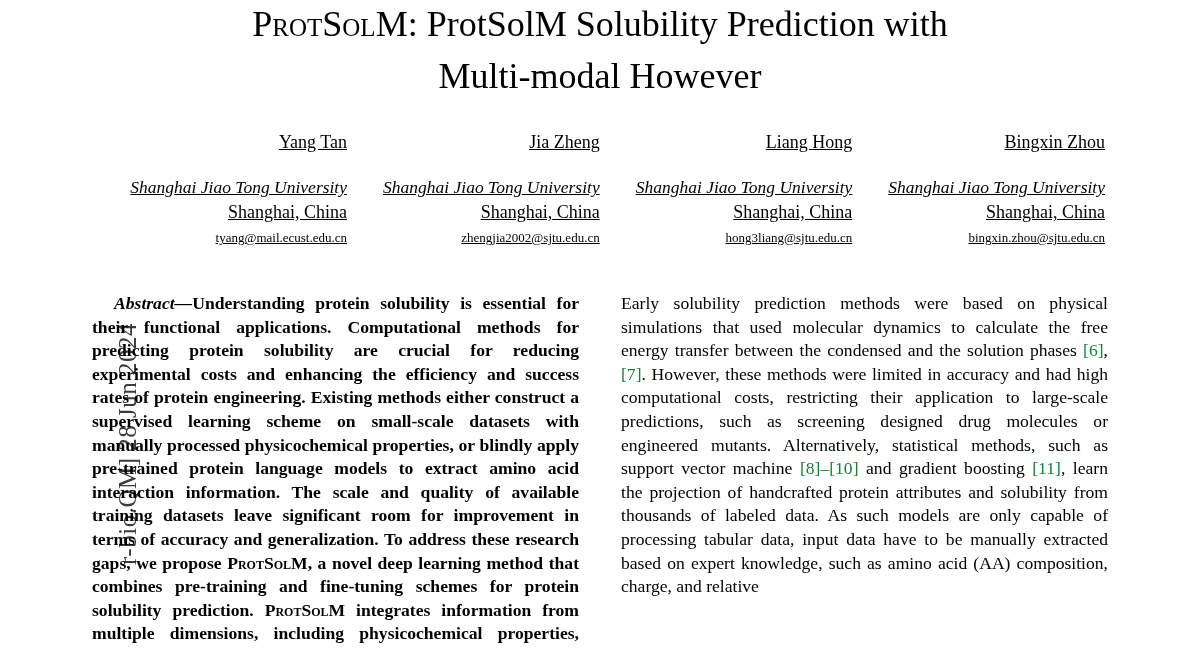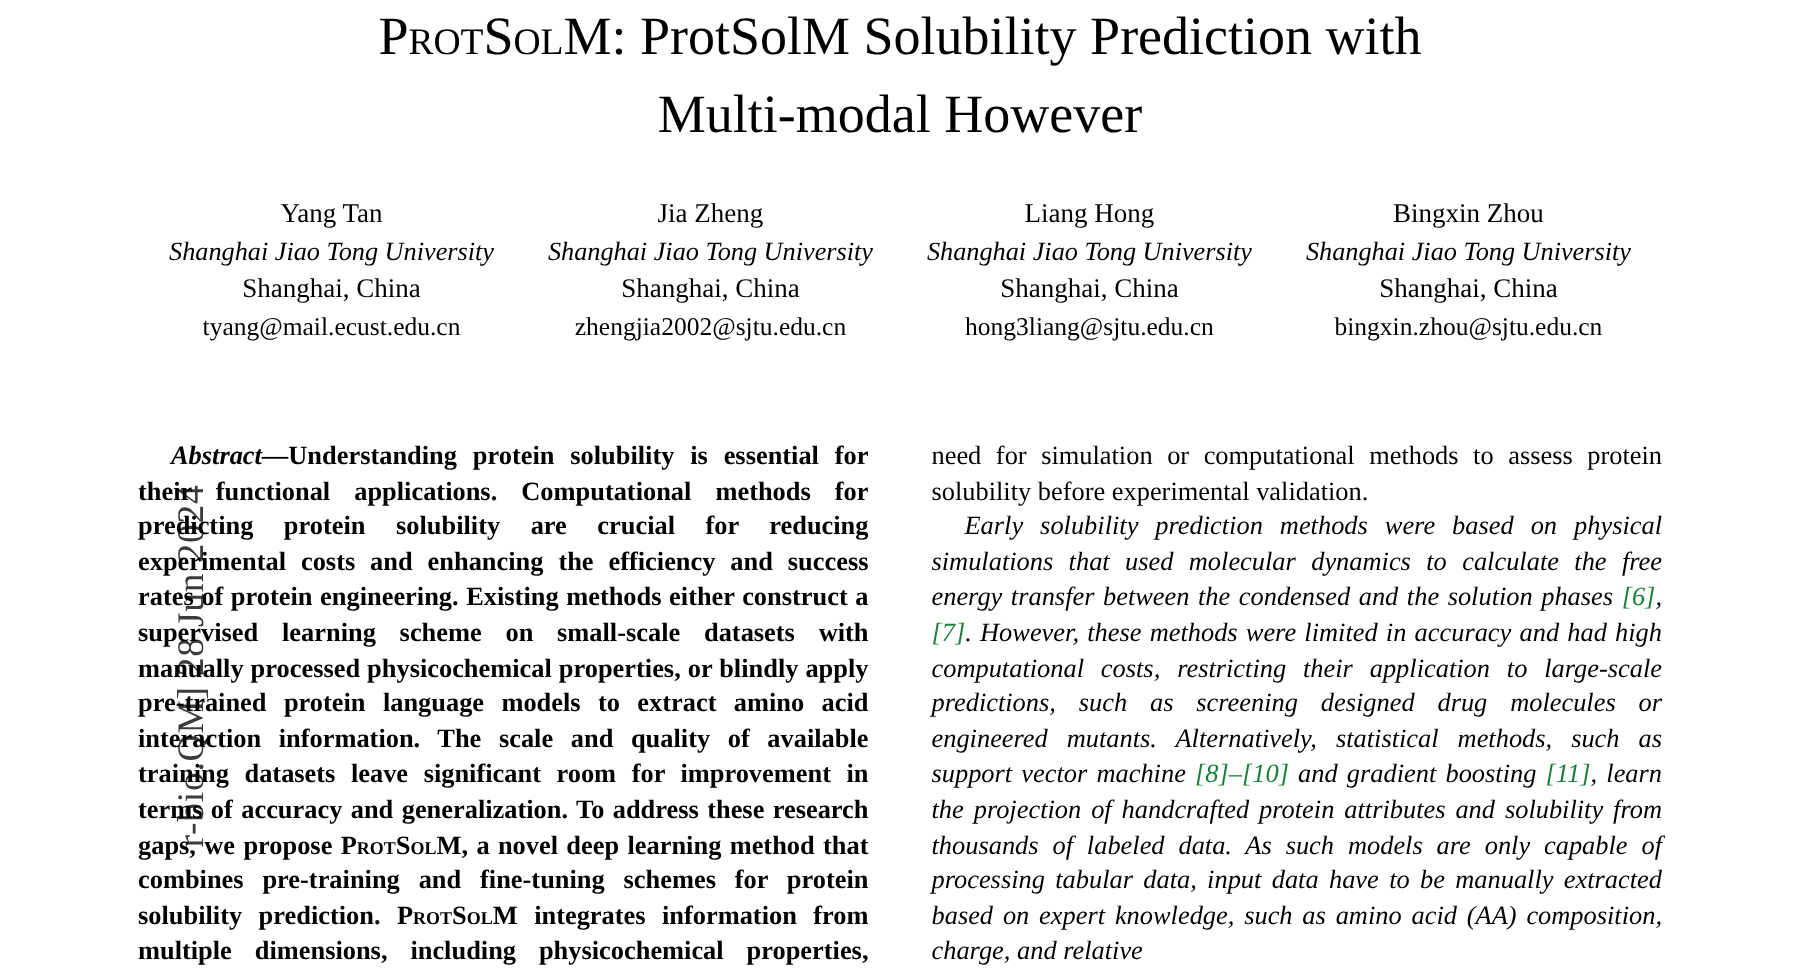--- a/index.html
+++ b/index.html
@@ -57,28 +57,29 @@
     position: absolute;
     left: 95px;
     top: 130px;
     width: 1010px;
     display: flex;
     flex-direction: row;
     justify-content: space-between;
   }
   .author-block {
     width: 252px;
-    text-align: center;
+    text-align: right;
     font-size: 17.5px;
     line-height: 25px;
+    text-decoration: underline;
   }
   .author-name { font-size: 18px; }
-  .author-affil { font-style: italic; font-size: 17.5px; }
+  .author-affil { font-style: italic; font-size: 17.5px; margin-top: 20px; }
   .author-loc { font-size: 18px; }
-  .author-email { font-size: 17px; }
+  .author-email { font-size: 13px; }
 
   .columns {
     position: absolute;
     left: 92px;
     top: 292px;
     width: 1016px;
     height: 360px;
     display: flex;
     flex-direction: row;
     justify-content: space-between;
@@ -145,18 +146,17 @@
     </div>
   </div>
 
   <div class="columns">
 
     <div class="col">
       <p class="abstract-p"><span class="abstract-label">Abstract</span><span class="abstract-label">—</span><span>Understanding protein solubility is essential for their functional applications. Computational methods for predicting protein solubility are crucial for reducing experimental costs and enhancing the efficiency and success rates of protein engineering. Existing methods either construct a supervised learning scheme on small-scale datasets with manually processed physicochemical properties, or blindly apply pre-trained protein language models to extract amino acid interaction information. The scale and quality of available training datasets leave significant room for improvement in terms of accuracy and generalization. To address these research gaps, we propose </span><span class="sc">ProtSolM</span><span>, a novel deep learning method that combines pre-training and fine-tuning schemes for protein solubility prediction. </span><span class="sc">ProtSolM</span><span> integrates information from multiple dimensions, including physicochemical properties, amino acid sequences, and protein backbone structures. Our model is trained using </span></p>
     </div>
 
     <div class="col">
-      <p class="body-p">need for simulation or computational methods to assess protein solubility before experimental validation.</p>
       <p class="body-p"><span>Early solubility prediction methods were based on physical simulations that used molecular dynamics to calculate the free energy transfer between the condensed and the solution phases </span><span class="cite">[6]</span><span>, </span><span class="cite">[7]</span><span>. However, these methods were limited in accuracy and had high computational costs, restricting their application to large-scale predictions, such as screening designed drug molecules or engineered mutants. Alternatively, statistical methods, such as support vector machine </span><span class="cite">[8]</span><span class="cite">–</span><span class="cite">[10]</span><span> and gradient boosting </span><span class="cite">[11]</span><span>, learn the projection of handcrafted protein attributes and solubility from thousands of labeled data. As such models are only capable of processing tabular data, input data have to be manually extracted based on expert knowledge, such as amino acid (AA) composition, charge, and relative</span></p>
     </div>
 
   </div>
 </div>
 
 </body></html>

